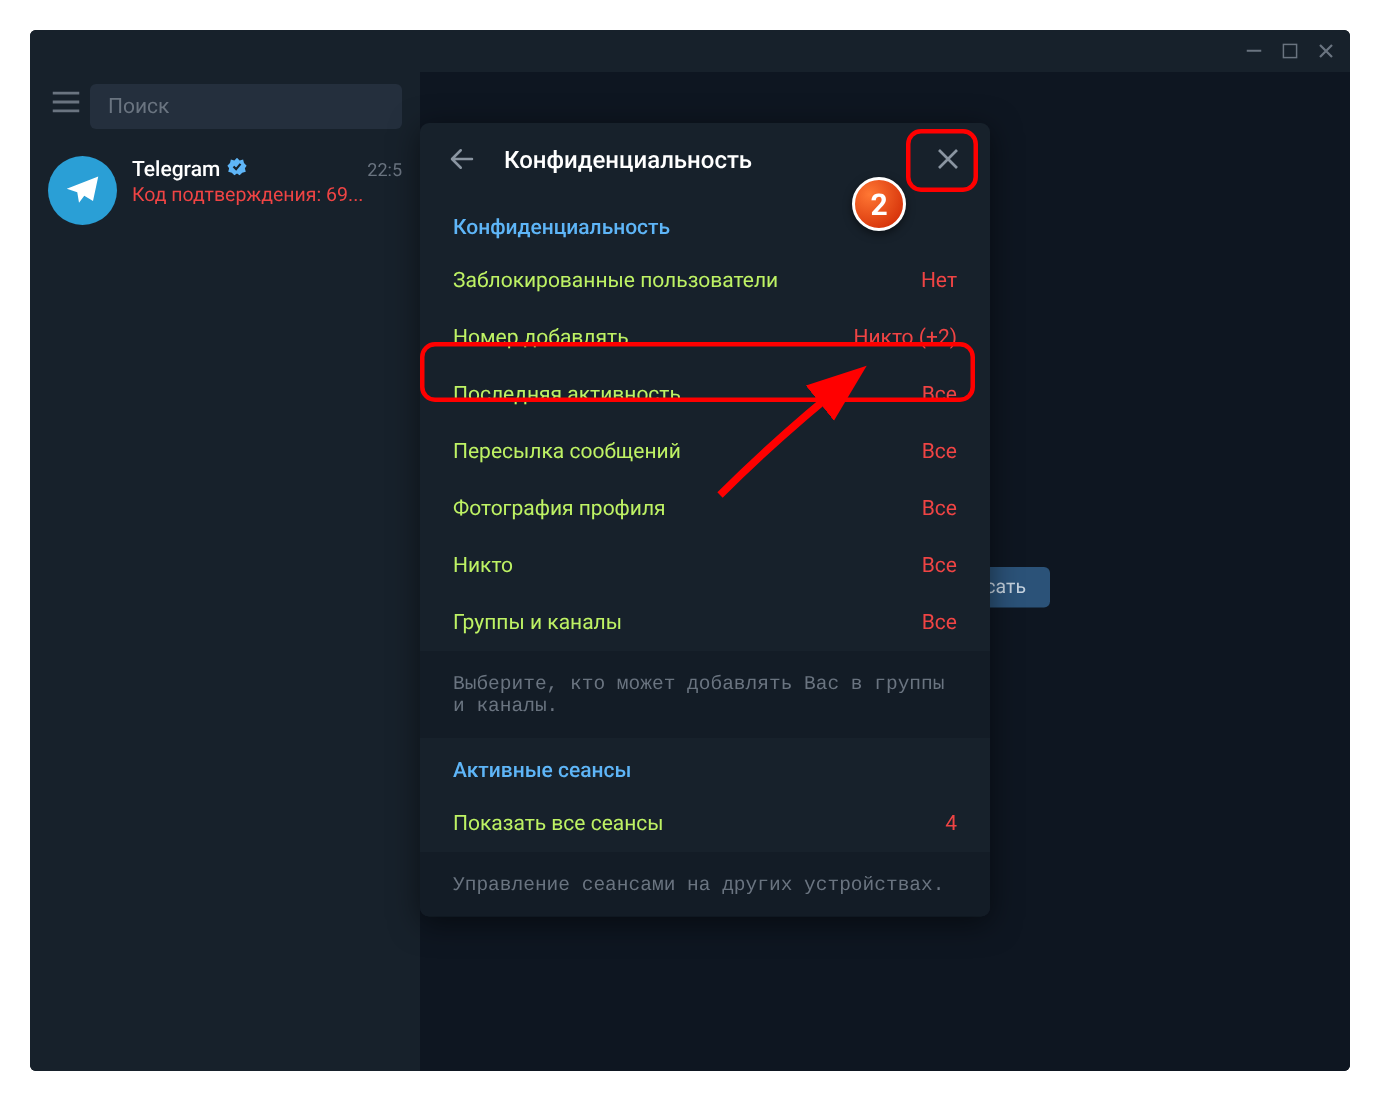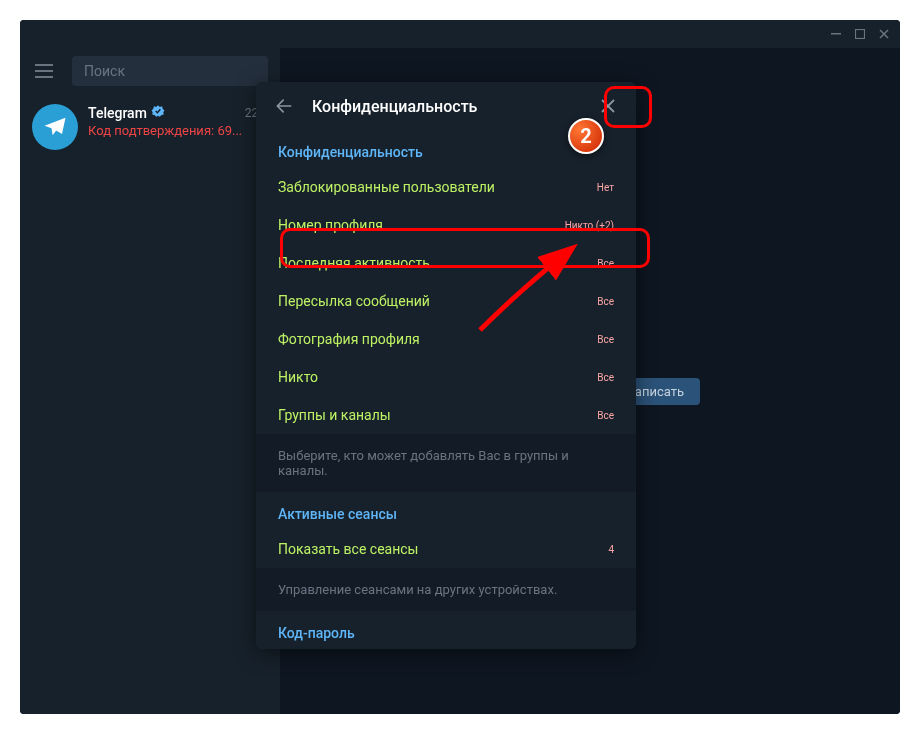--- a/index.html
+++ b/index.html
@@ -43,23 +43,23 @@
       height: calc(100% - 28px);
     }
     .sidebar {
       width: 260px;
       background: #17212b;
       display: flex;
       flex-direction: column;
     }
     .sidebar-header {
       display: flex;
-      align-items: center;
+      align-items: flex-start;
       padding: 8px 12px;
-      gap: 16px;
+      gap: 4px;
     }
     .menu-icon {
       width: 24px;
       height: 24px;
       display: flex;
       align-items: center;
       justify-content: center;
       color: #6a7480;
       cursor: pointer;
     }
@@ -131,21 +131,21 @@
       top: 330px;
       background: #2b5278;
       color: #c5d2df;
       padding: 6px 16px;
       border-radius: 4px;
       font-size: 13px;
       cursor: pointer;
     }
     .settings-panel {
       position: absolute;
-      left: 256px;
+      left: 280px;
       top: 82px;
       width: 380px;
       background: #17212b;
       border-radius: 6px;
       box-shadow: 0 4px 20px rgba(0,0,0,0.5);
       overflow: hidden;
     }
     .panel-header {
       display: flex;
       align-items: center;
@@ -188,28 +188,29 @@
       justify-content: space-between;
       align-items: center;
       padding: 11px 22px;
       cursor: pointer;
     }
     .setting-label {
       color: #bef264;
       font-size: 14px;
     }
     .setting-value {
-      color: #fca5a5;
-      font-size: 10px;
+      color: #ef4444;
+      font-size: 14px;
     }
     .section-hint {
       background: #131c26;
       color: #6a7480;
       font-size: 13px;
       padding: 14px 22px;
+      font-family: Liberation Mono, monospace;
     }
     
     .highlight-close {
       position: absolute;
       left: 604px;
       top: 86px;
       width: 48px;
       height: 42px;
       border: 3px solid #ff0000;
       border-radius: 10px;
@@ -328,21 +329,21 @@
     </div>
   </div>
 
   <div class="section-header">Конфиденциальность</div>
 
   <div class="setting-row">
     <span class="setting-label">Заблокированные пользователи</span>
     <span class="setting-value">Нет</span>
   </div>
   <div class="setting-row">
-    <span class="setting-label">Номер профиля</span>
+    <span class="setting-label">Номер добавлять</span>
     <span class="setting-value">Никто (+2)</span>
   </div>
   <div class="setting-row">
     <span class="setting-label">Последняя активность</span>
     <span class="setting-value">Все</span>
   </div>
   <div class="setting-row">
     <span class="setting-label">Пересылка сообщений</span>
     <span class="setting-value">Все</span>
   </div>
@@ -361,21 +362,20 @@
 
   <div class="section-hint">Выберите, кто может добавлять Вас в группы и каналы.</div>
 
   <div class="section-header">Активные сеансы</div>
   <div class="setting-row">
     <span class="setting-label">Показать все сеансы</span>
     <span class="setting-value">4</span>
   </div>
   <div class="section-hint">Управление сеансами на других устройствах.</div>
 
-  <div class="section-header">Код-пароль</div>
 </div>
 
 <div class="highlight-close"></div>
 <div class="highlight-phone"></div>
 <div class="annotation-badge">2</div>
 <svg class="arrow-svg" width="160" height="120">
   <defs>
     <marker id="arrowhead" markerWidth="8" markerHeight="8" refX="6" refY="3" orient="auto">
       <polygon points="0 0, 8 3, 0 6" fill="#ff0000"></polygon>
     </marker>

